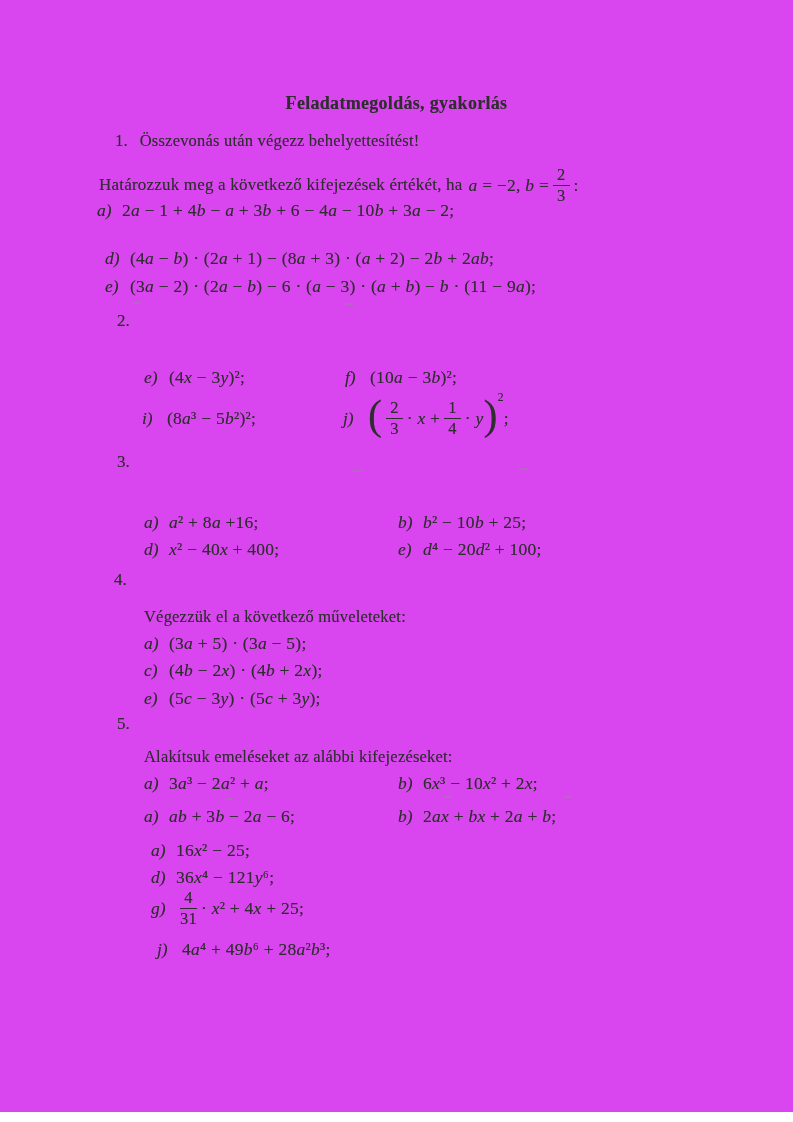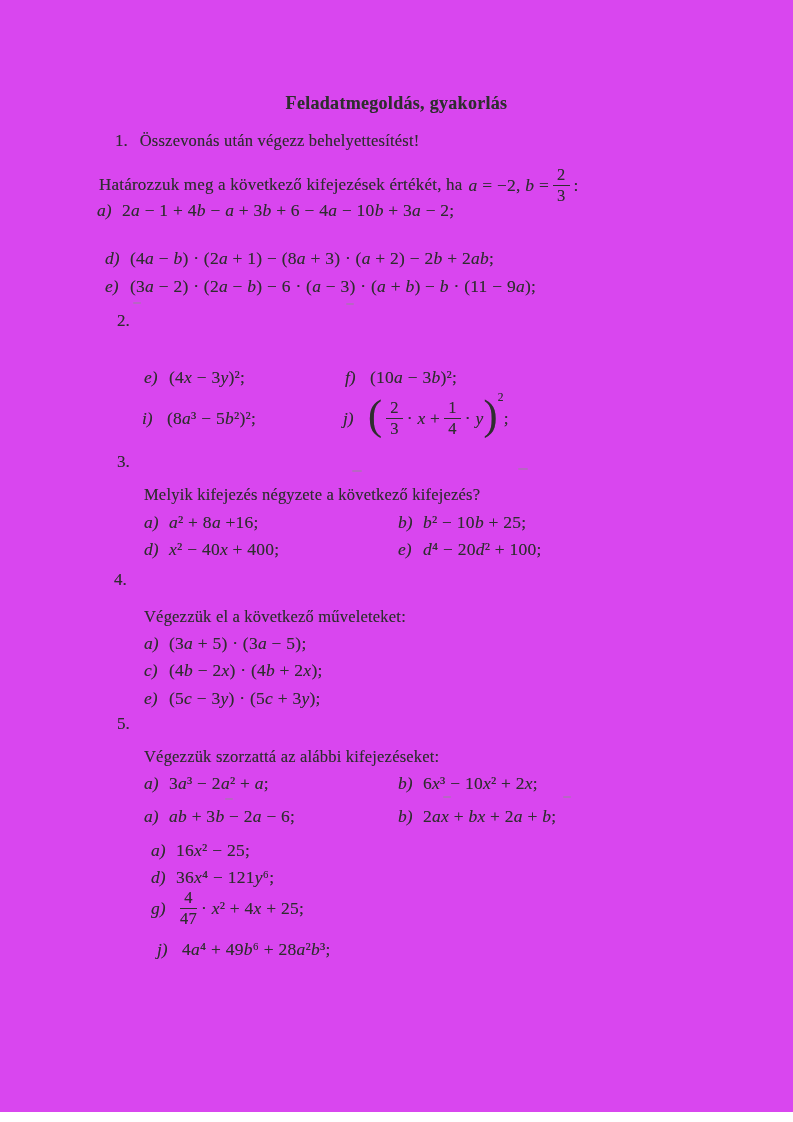--- a/index.html
+++ b/index.html
@@ -123,23 +123,20 @@
     </span>
     <span class="expr">· <i>y</i></span>
     <span class="bp">)</span>
     <span class="psup">2</span>
     <span>;</span>
   </div>
 
   <div class="line" style="left:117px; top:452px;">
     <span class="num">3.</span>
   </div>
-  <div class="line" style="left:144px; top:485px;">
-    <span class="prompt">Melyik kifejezés négyzete a következő kifejezés?</span>
-  </div>
   <div class="row" style="left:144px; top:512px;">
     <span class="lbl">a)</span>
     <span class="expr"><i>a</i>² + 8<i>a</i> +16;</span>
   </div>
   <div class="row" style="left:398px; top:512px;">
     <span class="lbl">b)</span>
     <span class="expr"><i>b</i>² − 10<i>b</i> + 25;</span>
   </div>
   <div class="row" style="left:144px; top:539px;">
     <span class="lbl">d)</span>
@@ -166,21 +163,21 @@
   </div>
   <div class="row" style="left:144px; top:688px;">
     <span class="lbl">e)</span>
     <span class="expr">(5<i>c</i> − 3<i>y</i>) · (5<i>c</i> + 3<i>y</i>);</span>
   </div>
 
   <div class="line" style="left:117px; top:714px;">
     <span class="num">5.</span>
   </div>
   <div class="line" style="left:144px; top:747px;">
-    <span class="prompt">Végezzük szorzattá az alábbi kifejezéseket:</span>
+    <span class="prompt">Alakítsuk emeléseket az alábbi kifejezéseket:</span>
   </div>
   <div class="row" style="left:144px; top:773px;">
     <span class="lbl">a)</span>
     <span class="expr">3<i>a</i>³ − 2<i>a</i>² + <i>a</i>;</span>
   </div>
   <div class="row" style="left:398px; top:773px;">
     <span class="lbl">b)</span>
     <span class="expr">6<i>x</i>³ − 10<i>x</i>² + 2<i>x</i>;</span>
   </div>
   <div class="row" style="left:144px; top:806px;">
@@ -196,21 +193,21 @@
     <span class="expr">16<i>x</i>² − 25;</span>
   </div>
   <div class="row" style="left:151px; top:867px;">
     <span class="lbl">d)</span>
     <span class="expr">36<i>x</i>⁴ − 121<i>y</i>⁶;</span>
   </div>
   <div class="row" style="left:151px; top:884px; height:48px;">
     <span class="lbl">g)</span>
     <span class="frac">
       <span class="fnum">4</span>
-      <span class="fden">47</span>
+      <span class="fden">31</span>
     </span>
     <span class="expr">· <i>x</i>² + 4<i>x</i> + 25;</span>
   </div>
   <div class="row" style="left:157px; top:939px;">
     <span class="lbl">j)</span>
     <span class="expr">4<i>a</i>⁴ + 49<i>b</i>⁶ + 28<i>a</i>²<i>b</i>³;</span>
   </div>
 
   <div class="art" style="left:133px; top:302px; width:8px; height:2px;"></div>
   <div class="art" style="left:346px; top:303px; width:8px; height:2px;"></div>

